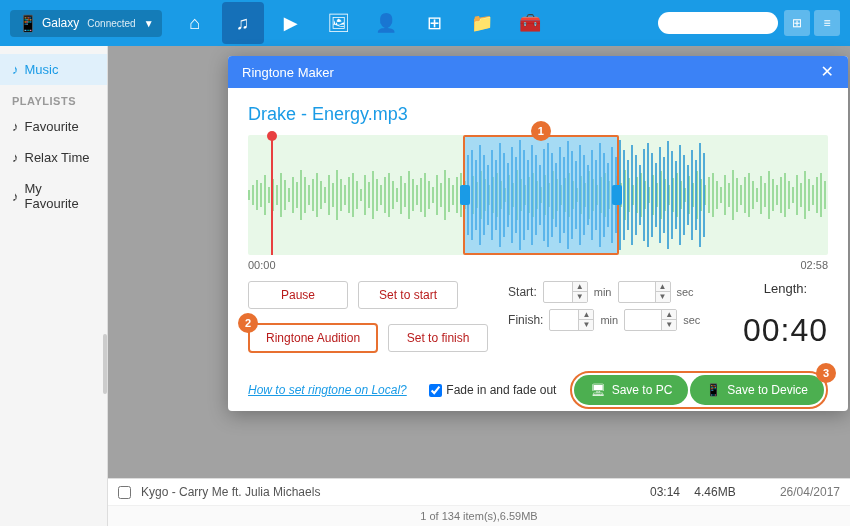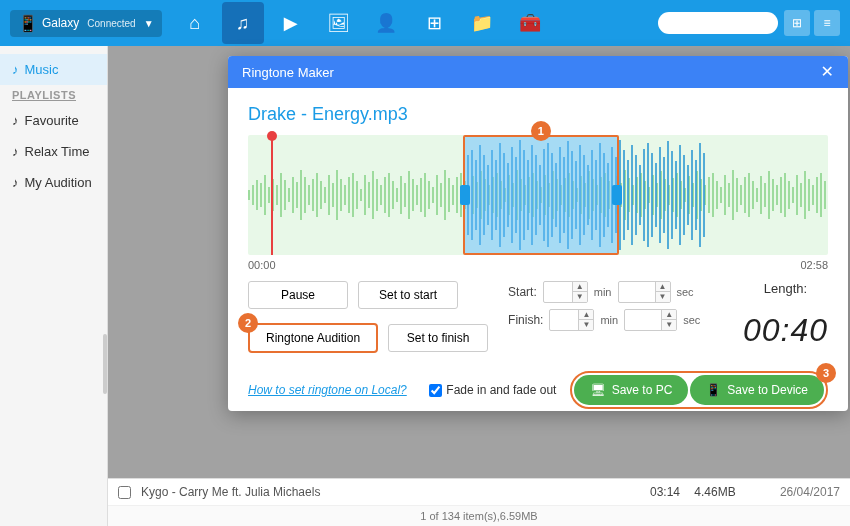--- a/index.html
+++ b/index.html
@@ -101,26 +101,25 @@
       cursor: pointer;
       font-size: 13px;
       color: #333;
     }
     .sidebar-item.active {
       background: #e0f0fb;
       color: #1a9be6;
       font-weight: 500;
     }
     .sidebar-section-label {
-      padding: 4px 12px 4px;
+      padding: 10px 12px 4px;
       font-size: 11px;
       color: #999;
       font-weight: 600;
       letter-spacing: 0.5px;
-      text-decoration: underline;
     }
     .sidebar-scrollbar {
       position: absolute;
       right: 0;
       top: 60%;
       width: 4px;
       height: 60px;
       background: #ccc;
       border-radius: 2px;
     }
@@ -311,21 +310,21 @@
       margin-bottom: 8px;
     }
     .ctrl-btn {
       border: 1px solid #ccc;
       background: white;
       padding: 6px 16px;
       border-radius: 3px;
       cursor: pointer;
       font-size: 12px;
       min-width: 100px;
-      color: #000000;
+      color: #b91c1c;
     }
     .ctrl-btn.highlighted {
       border: 2px solid #e87030;
       border-radius: 4px;
     }
 
     
     .time-inputs {
       display: flex;
       flex-direction: column;
@@ -385,21 +384,20 @@
     .length-label {
       font-size: 13px;
       color: #333;
       margin-bottom: 16px;
     }
     .length-value {
       font-size: 32px;
       font-weight: 300;
       color: #222;
       letter-spacing: 1px;
-      font-style: italic;
     }
 
     
     .badge-2 {
       position: absolute;
       left: -10px;
       top: -10px;
       background: #e87030;
       color: white;
       width: 20px;
@@ -546,21 +544,21 @@
     <div class="sidebar-item">
       <span>♪</span>
       <span>Favourite</span>
     </div>
     <div class="sidebar-item">
       <span>♪</span>
       <span>Relax Time</span>
     </div>
     <div class="sidebar-item">
       <span>♪</span>
-      <span>My Audition</span>
+      <span>My Favourite</span>
     </div>
     <div class="sidebar-scrollbar"></div>
   </div>
 
   <div class="modal-overlay">
 
     <div class="modal">
       <div class="modal-header">
         <span>Ringtone Maker</span>
         <button class="modal-close">✕</button>

